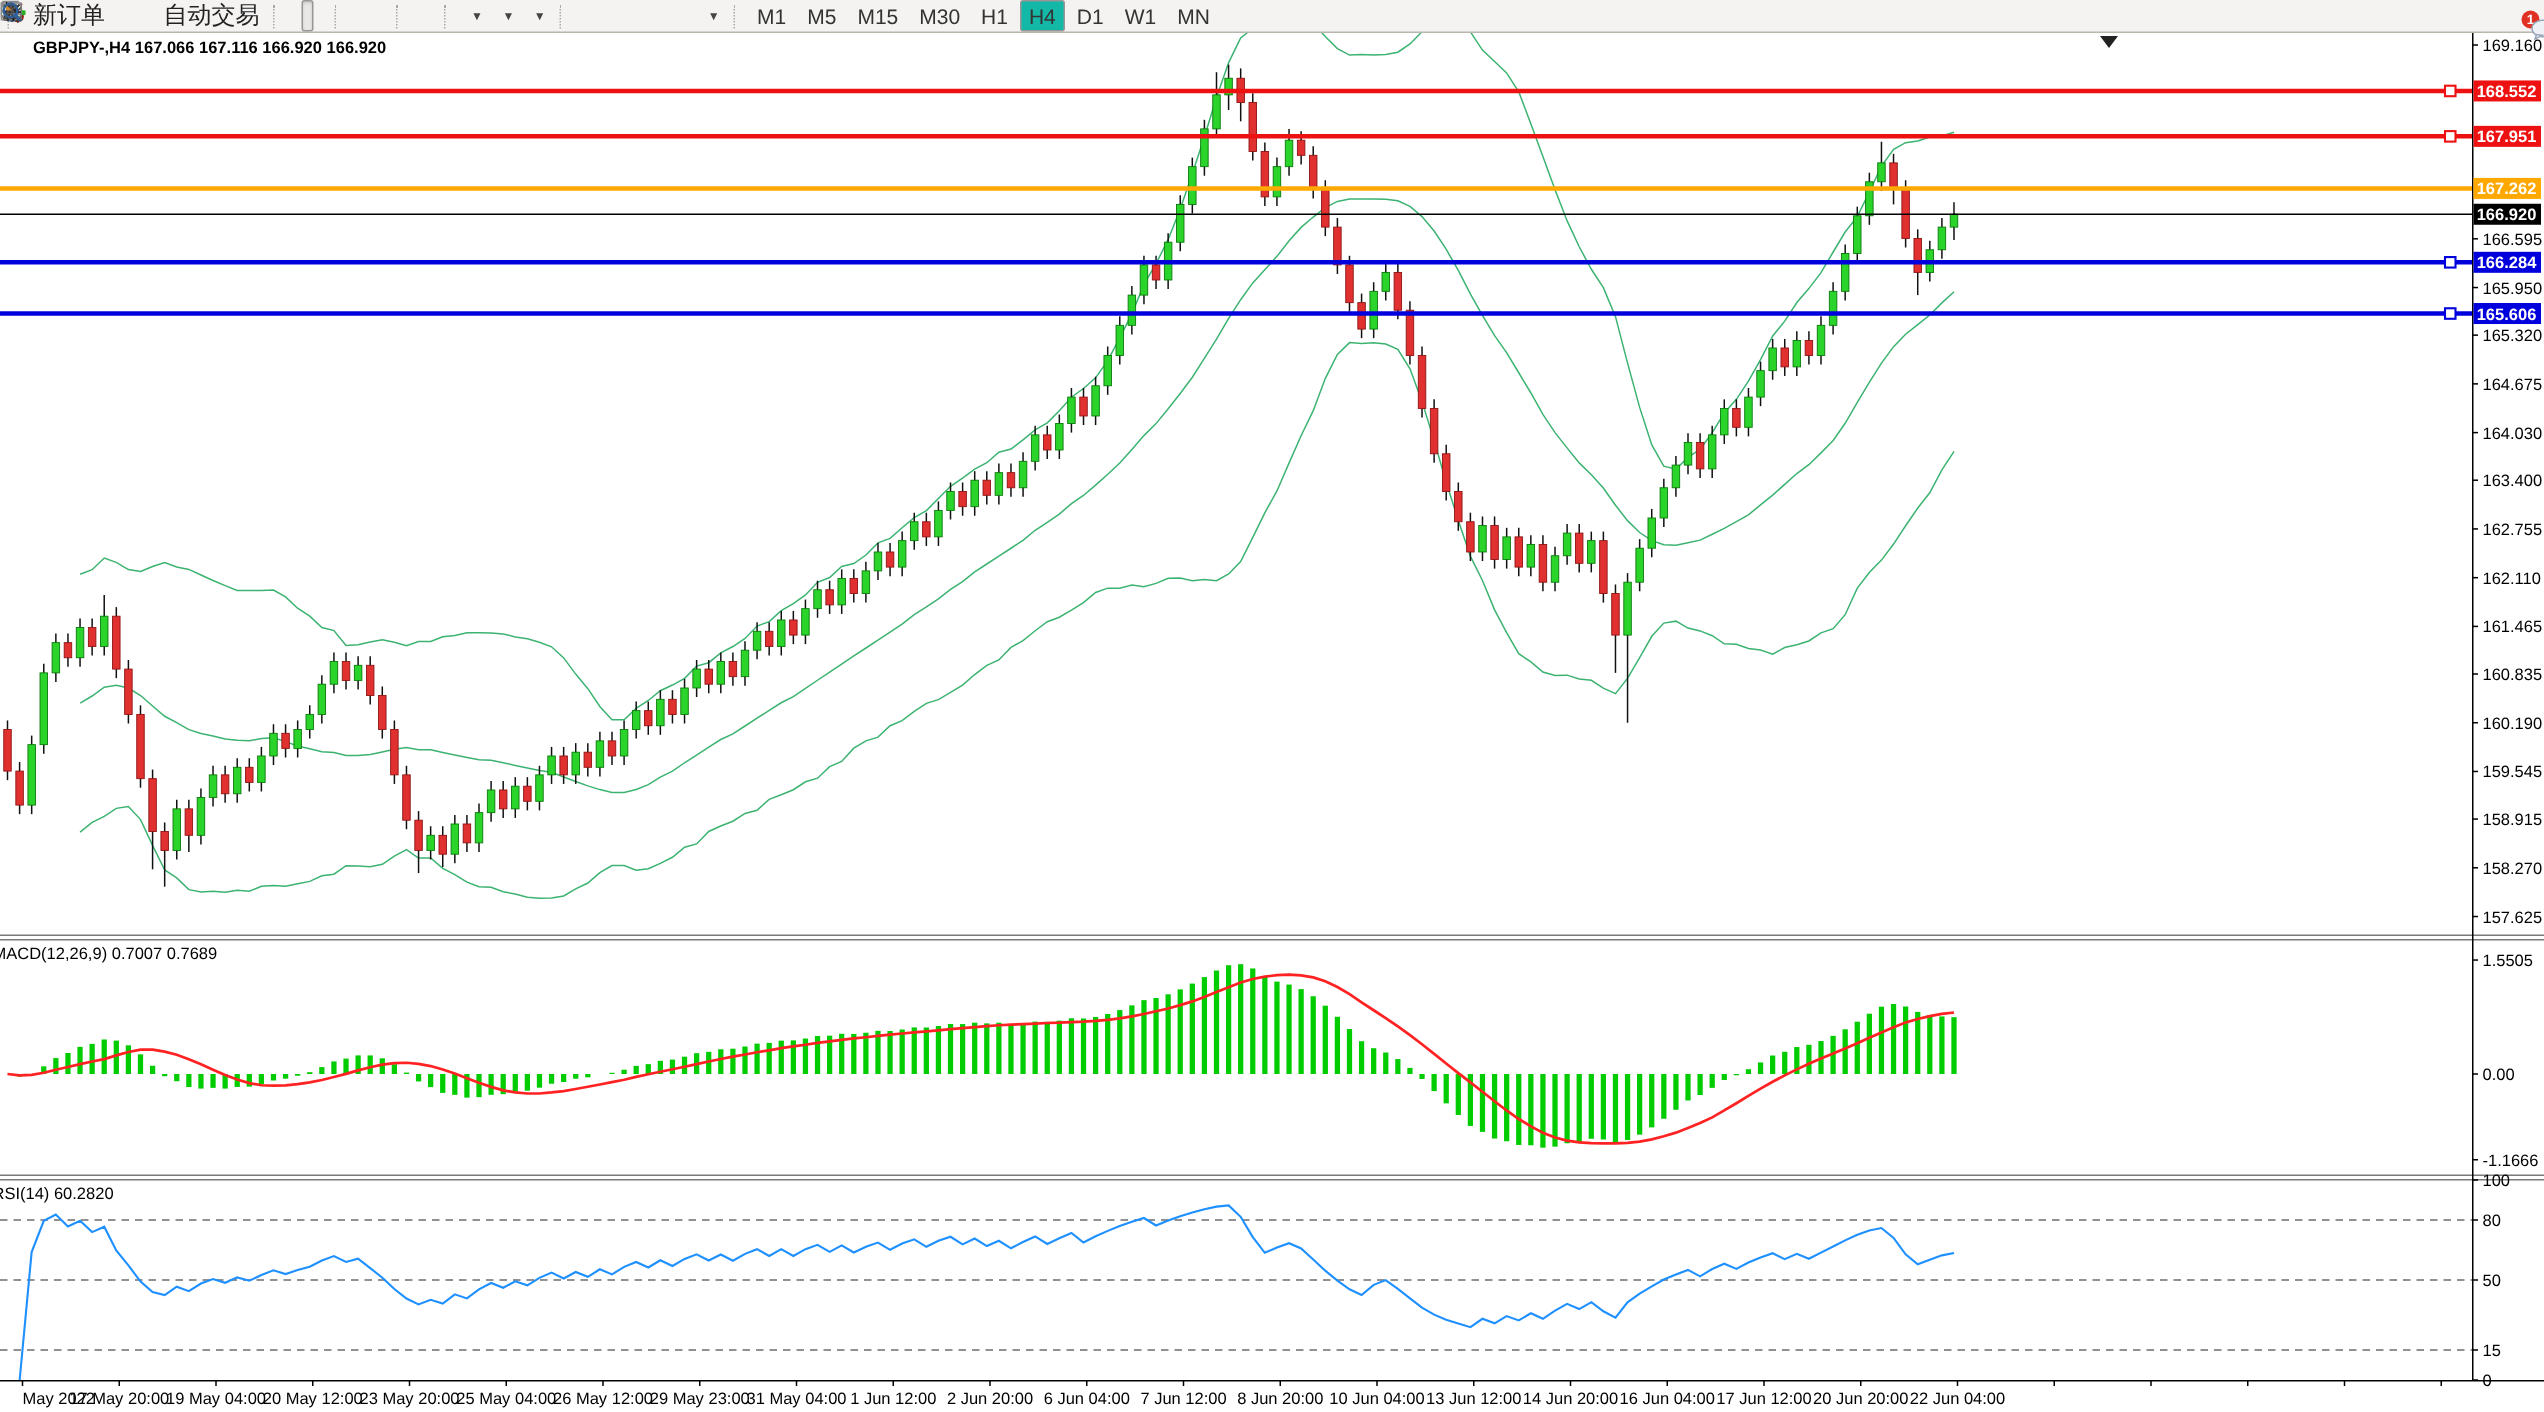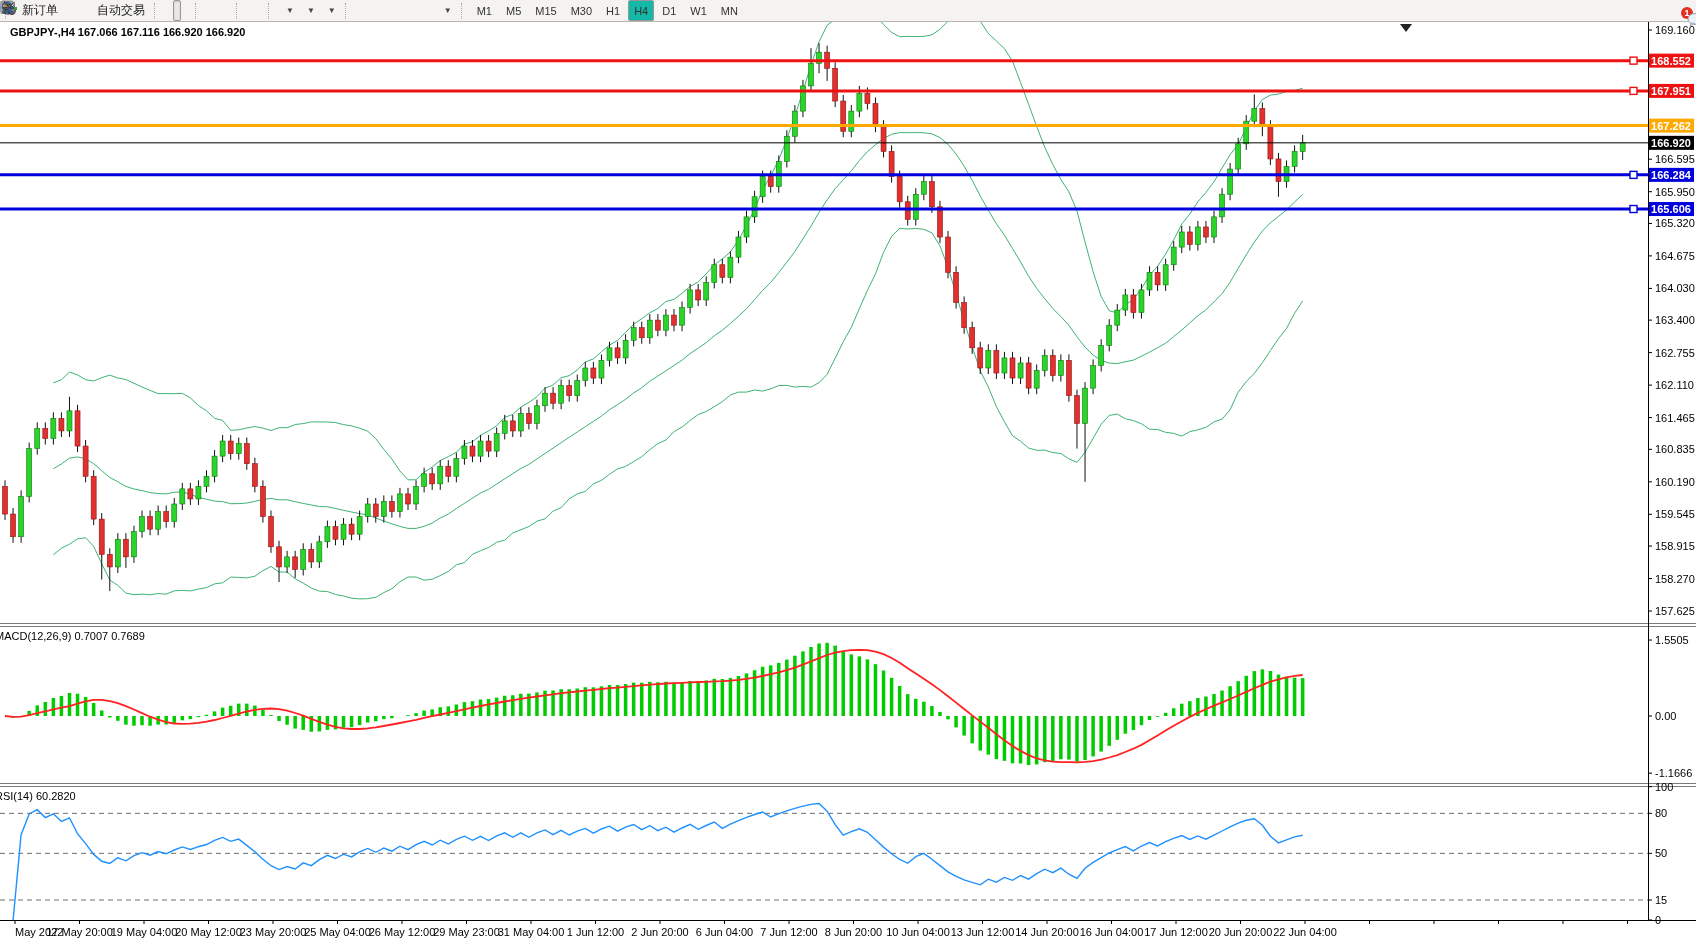--- a/index.html
+++ b/index.html
@@ -5,32 +5,32 @@
   html,body{margin:0;padding:0;background:#fff;font-family:"Liberation Sans",sans-serif;}
   .app{position:relative;width:1696px;height:941px;overflow:hidden;background:#fff;}
   
   .toolbar{position:absolute;left:0;top:0;width:1696px;height:22px;background:#f4f3f1;
            border-bottom:1px solid #b9b6ae;display:flex;align-items:center;gap:1px;
            padding-left:1px;z-index:10;box-sizing:border-box;}
   .tb-btn{height:19px;display:flex;align-items:center;justify-content:center;gap:3px;
           padding:0 3px;border:1px solid transparent;border-radius:2px;font-size:12px;color:#222;}
   .tb-btn.pressed{border-color:#979797;background:#e9e8e6;box-shadow:inset 0 1px 2px rgba(0,0,0,.15);}
   .tb-sep{width:6px;height:16px;border-left:1px dotted #a9a9a9;margin:0 2px 0 4px;}
-  .tb-label{font-size:12px;white-space:nowrap;}
+  .tb-label{font-size:16px;white-space:nowrap;}
   .caret{font-size:8px;color:#444;margin-left:1px;}
-  .tf-btn{font-size:11px;color:#333;padding:0 5px;height:19px;display:flex;align-items:center;
+  .tf-btn{font-size:14px;color:#333;padding:0 5px;height:19px;display:flex;align-items:center;
           border:1px solid transparent;border-radius:2px;}
   .tf-btn.pressed{border-color:#979797;background:#14b8a6;}
   .tb-right{margin-left:auto;display:flex;align-items:center;gap:8px;padding-right:10px;}
   .badge{position:absolute;top:-4px;right:-7px;background:#e03024;color:#fff;font-size:9px;
          font-weight:bold;border-radius:7px;min-width:12px;height:12px;line-height:12px;text-align:center;}
   .chat-wrap{position:relative;}
   
   .ol{position:absolute;font-size:11px;color:#000;white-space:nowrap;z-index:5;}
-  .title-lbl{left:10px;top:26px;font-weight:bold;}
+  .title-lbl{left:22px;top:26px;font-weight:bold;}
   .macd-lbl{left:-5px;top:630px;}
   .rsi-lbl{left:-5px;top:790px;}
   svg{position:absolute;left:0;top:0;z-index:1;}
   svg text{font-family:"Liberation Sans",sans-serif;}
 </style>
 </head>
 <body>
 
 <div class="app">
 

